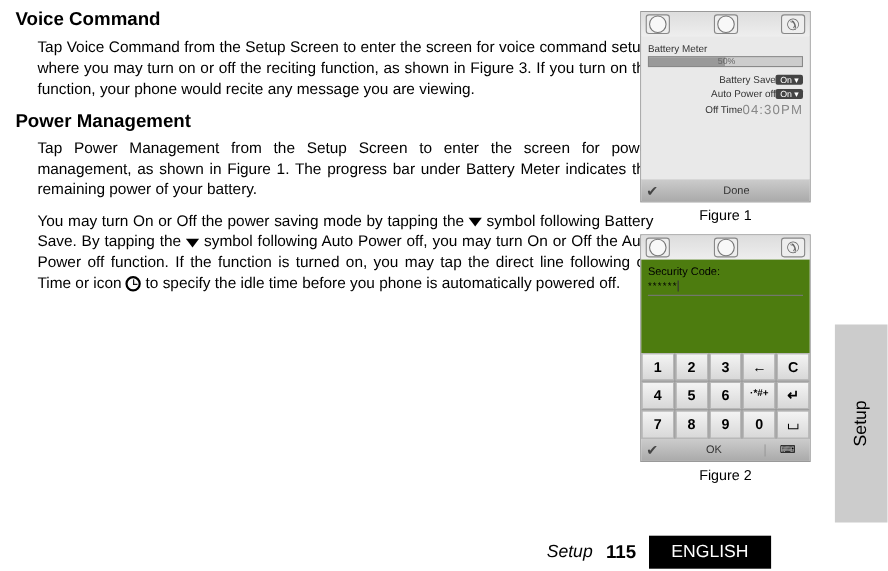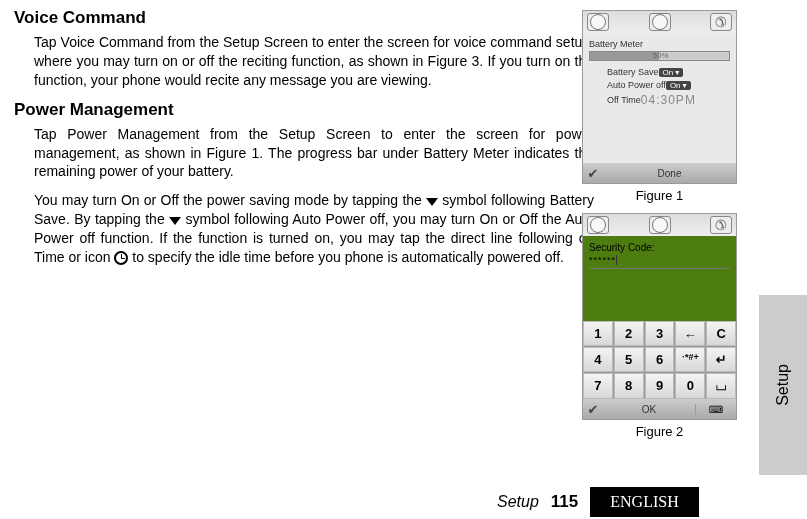--- a/index.html
+++ b/index.html
@@ -8,21 +8,21 @@
 .text-col { position: absolute; left: 14px; top: 8px; width: 580px; }
 .h1 { font-weight: bold; font-size: 17px; margin-bottom: 5px; }
 .para { font-size: 14px; line-height: 1.35; text-align: justify; margin-left: 20px; margin-bottom: 10px; }
 .figs { position: absolute; right: 70px; top: 10px; width: 155px; }
 .phone { width: 155px; border: 1px solid #999; margin-bottom: 4px; background: #f5f5f5; }
 .phone-top { height: 22px; display: flex; align-items: center; justify-content: space-between; padding: 0 4px; background: linear-gradient(#ddd,#eee); }
 .top-icon { width: 22px; height: 18px; border: 1px solid #888; border-radius: 3px; background: #eee; display: flex; align-items: center; justify-content: center; }
 .phone-body { padding: 6px; font-size: 9px; color: #333; min-height: 130px; background: #e9e9e9; }
 .bar { height: 10px; background: linear-gradient(to right,#999 50%,#ccc 50%); border: 1px solid #888; margin: 2px 0 6px 0; position: relative; }
 .bar-label { position: absolute; left: 45%; top: -1px; font-size: 8px; color: #666; }
-.row { display: flex; justify-content: flex-start; align-items: center; margin: 3px 0; font-size: 9px; padding-left: 18px; }
+.row { display: flex; justify-content: flex-end; align-items: center; margin: 3px 0; font-size: 9px; padding-left: 18px; }
 .sel { background: #444; color: #fff; padding: 0 4px; border-radius: 2px; font-size: 8px; }
 .sel::after { content: "▾"; font-size: 8px; margin-left: 2px; }
 .time { color: #888; font-size: 12px; letter-spacing: 1px; }
 .phone-bottom { height: 20px; background: linear-gradient(#ccc,#aaa); display: flex; align-items: center; position: relative; }
 .check { width: 20px; height: 100%; display: flex; align-items: center; justify-content: center; color: #444; }
 .done { flex: 1; text-align: center; font-size: 10px; color: #333; }
 .figcap { text-align: center; font-size: 13px; margin-bottom: 10px; }
 .sec-body { padding: 6px; font-size: 10px; background: #4d7c0f; min-height: 85px; }
 .sec-label { margin-bottom: 2px; }
 .sec-input { border-bottom: 1px solid #777; height: 14px; font-size: 9px; letter-spacing: 1px; position: relative; }
@@ -32,21 +32,21 @@
 .key.small { font-size: 9px; font-weight: bold; }
 .phone-bottom2 { height: 20px; background: linear-gradient(#ccc,#aaa); display: flex; align-items: center; }
 .ok { flex: 1; text-align: center; font-size: 10px; color: #333; border-right: 1px solid #999; }
 .kbd-icon { width: 40px; text-align: center; font-size: 10px; }
 .side-tab { position: absolute; right: 0; bottom: 44px; height: 180px; display: flex; flex-direction: column; }
 .tab-gray { background: #ccc; width: 48px; flex: 1; display: flex; align-items: center; justify-content: center; }
 .tab-text { writing-mode: vertical-rl; transform: rotate(180deg); font-size: 16px; }
 .footer { position: absolute; bottom: 0; right: 0; width: 310px; height: 34px; display: flex; align-items: center; }
 .footer-setup { font-style: italic; font-size: 16px; margin-right: 12px; }
 .footer-page { font-weight: bold; font-size: 17px; margin-right: 12px; }
-.footer-eng { background: #000; color: #fff; font-size: 16px; padding: 6px 20px; font-family: Liberation Serif, serif; }
+.footer-eng { background: #000; color: #fff; font-size: 16px; padding: 6px 20px; }
 .down-tri { display: inline-block; width: 0; height: 0; border-left: 6px solid transparent; border-right: 6px solid transparent; border-top: 8px solid #000; vertical-align: middle; }
 .clock-icon { display: inline-block; width: 14px; height: 14px; border: 2px solid #000; border-radius: 50%; vertical-align: middle; position: relative; }
 .clock-icon::before { content: ""; position: absolute; left: 5px; top: 1px; width: 1px; height: 5px; background: #000; }
 .clock-icon::after { content: ""; position: absolute; left: 5px; top: 5px; width: 4px; height: 1px; background: #000; }
 .face-icon { width: 16px; height: 16px; border: 1px solid #777; border-radius: 50%; background: #f8f8f8; }
 .phone-icon { font-size: 14px; transform: scaleX(-1); display: inline-block; color: #666; }
 </style>
 </head>
 <body>
 

